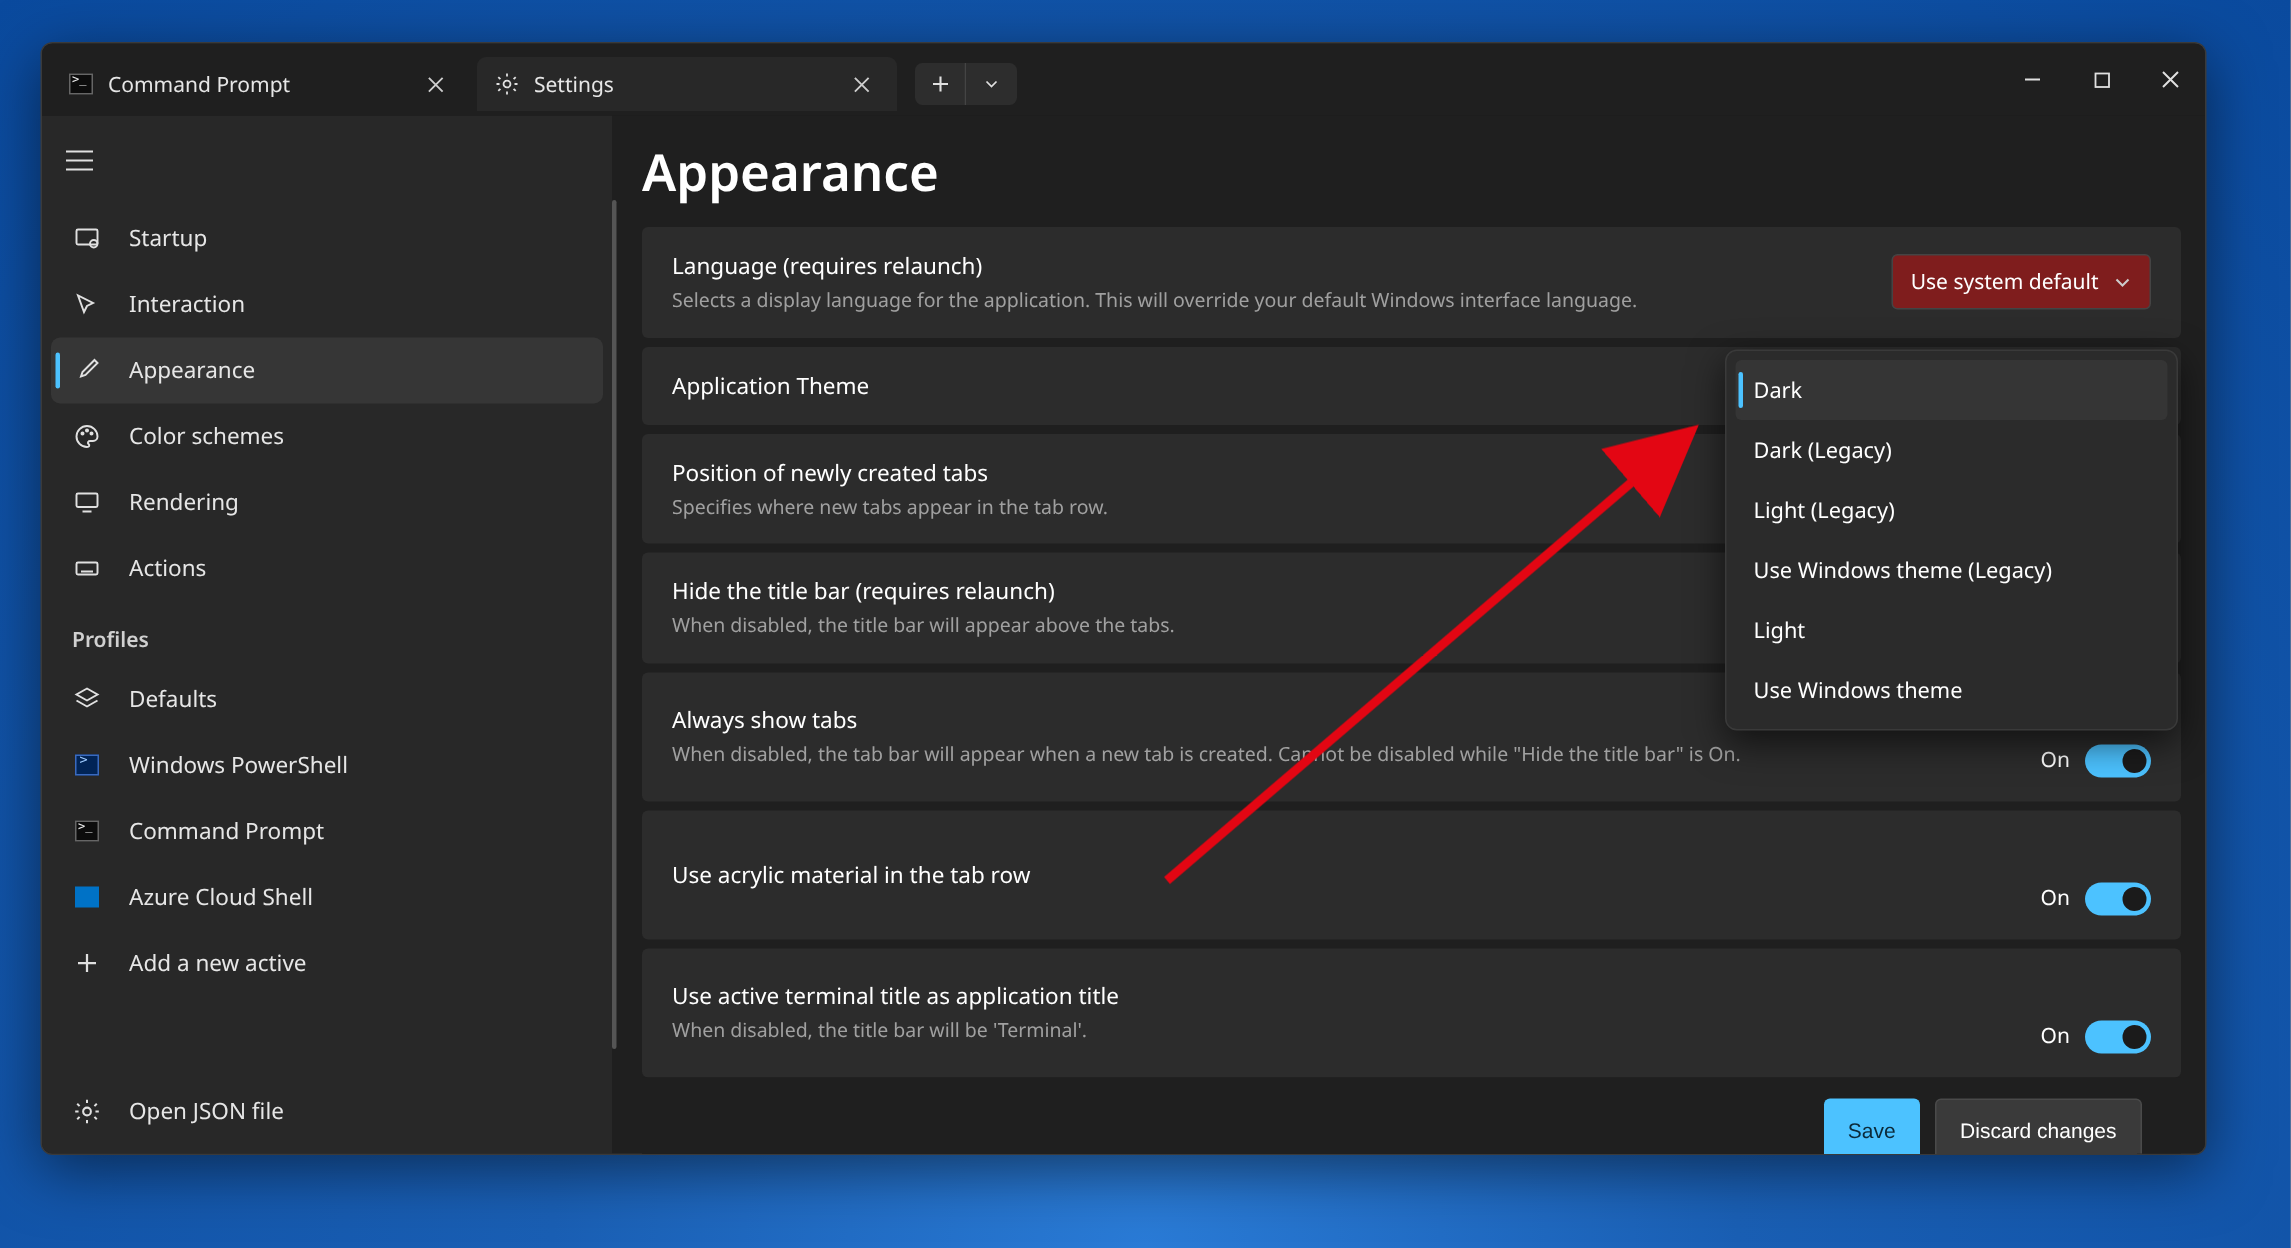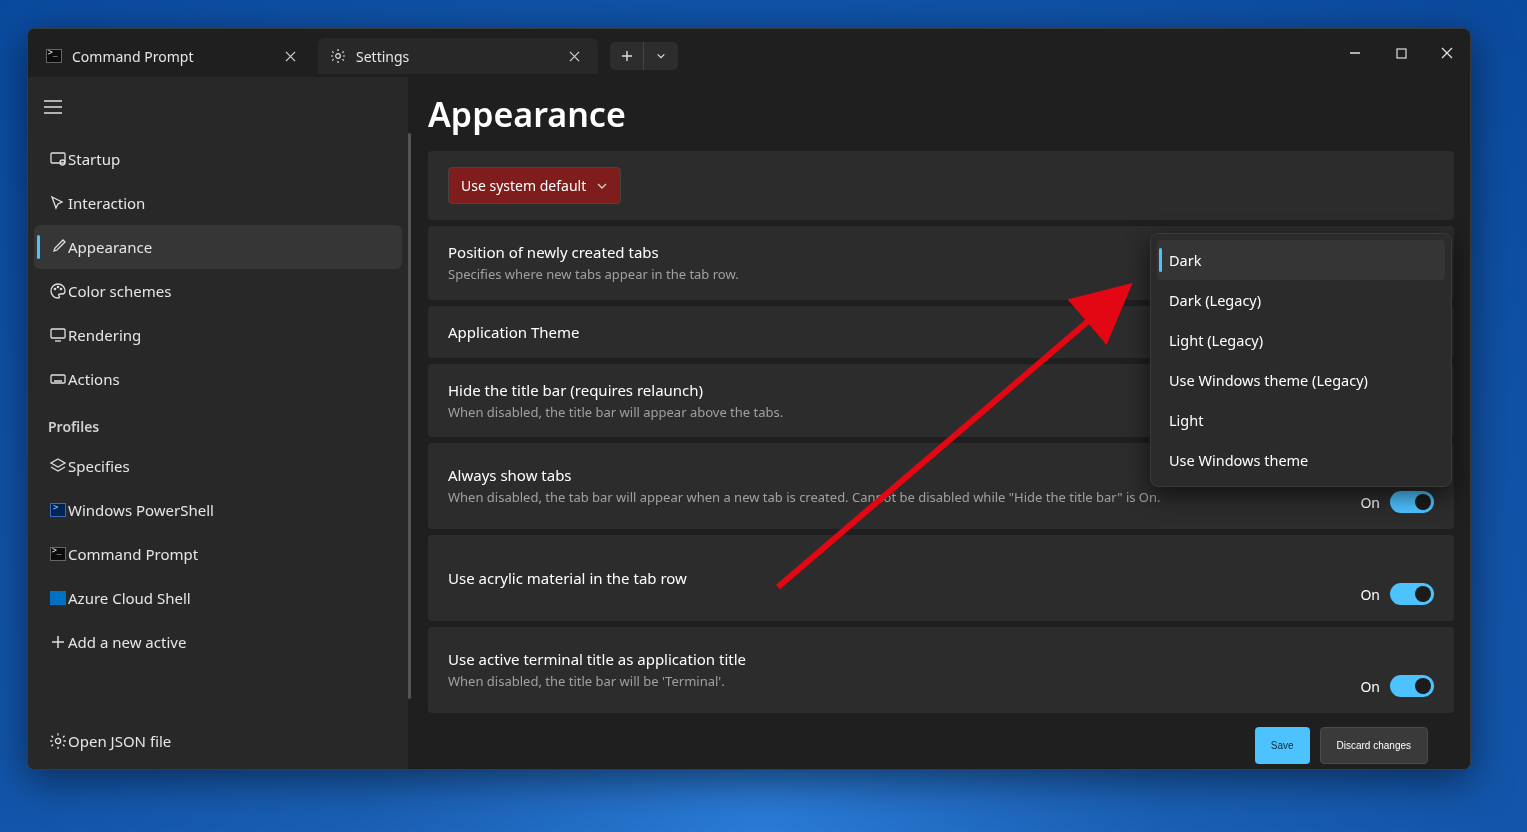--- a/index.html
+++ b/index.html
@@ -44,21 +44,21 @@
   .win-btn { width:46px; height:42px; display:flex; align-items:center; justify-content:center; color:#e0e0e0; cursor:pointer; }
 
   
   .body { flex:1; display:flex; overflow:hidden; }
   .sidebar {
     width: 380px; background:#282828; display:flex; flex-direction:column;
     padding: 10px 6px 6px 6px; overflow-y:auto;
   }
   .hamburger { padding: 10px 8px 18px 10px; color:#e0e0e0; cursor:pointer; }
   .nav-item {
-    display:flex; align-items:center; padding: 12px 14px;
+    display:flex; align-items:center; gap:18px; padding: 12px 14px;
     color:#e6e6e6; font-size:15px; border-radius:6px; cursor:pointer; position:relative;
   }
   .nav-item.selected { background:#363636; }
   .nav-item.selected::before {
     content:""; position:absolute; left:3px; top:10px; bottom:10px; width:3px;
     background:#4cc2ff; border-radius:2px;
   }
   .nav-item .nav-icon { width:20px; height:20px; display:flex; align-items:center; justify-content:center; color:#e0e0e0; }
   .section-title { color:#d0d0d0; font-size:14px; font-weight:600; padding: 16px 14px 8px 14px; }
 
@@ -88,21 +88,21 @@
   }
   .toggle::after {
     content:""; position:absolute; right:3px; top:3px; width:16px; height:16px;
     background:#1b1b1b; border-radius:50%;
   }
   .footer {
     padding: 14px 26px; display:flex; gap:10px; justify-content:flex-end;
     background:#1f1f1f;
   }
   .btn {
-    padding: 12px 16px; border-radius:4px; font-size:10px; cursor:pointer;
+    padding: 12px 16px; border-radius:4px; font-size:14px; cursor:pointer;
   }
   .btn.primary { background:#4cc2ff; color:#0b2a3a; border:none; }
   .btn.secondary { background:#3a3a3a; color:#fff; border:1px solid #4a4a4a; }
 
   
   .dropdown {
     position:absolute; right:18px; top:156px; width:302px;
     background:#2b2b2b; border:1px solid #3a3a3a; border-radius:8px;
     box-shadow:0 8px 24px rgba(0,0,0,.6); padding:6px; z-index:50;
   }
@@ -256,21 +256,21 @@
       </div>
 
       <div class="section-title">Profiles</div>
 
       <div class="nav-item">
         <span class="nav-icon">
             <svg width="18" height="18" viewBox="0 0 18 18" fill="none" stroke="currentColor" stroke-width="1.3">
               <path d="M9 2l7 4-7 4-7-4zM2 10l7 4 7-4"></path>
             </svg>
           </span>
-        <span>Specifies</span>
+        <span>Defaults</span>
       </div>
       <div class="nav-item">
         <span class="nav-icon">
             <span class="ps-square"></span>
           </span>
         <span>Windows PowerShell</span>
       </div>
       <div class="nav-item">
         <span class="nav-icon">
             <span class="cmd-square"></span>
@@ -304,38 +304,42 @@
     </div>
 
     <div class="main">
       <div class="main-scroll">
         <div class="scroller"></div>
         <div class="page-title">Appearance</div>
 
         <div class="settings-list">
 
           <div class="setting-card">
+            <div class="setting-text">
+              <div class="setting-title">Language (requires relaunch)</div>
+              <div class="setting-desc">Selects a display language for the application. This will override your default Windows interface language.</div>
+            </div>
             <div class="combo">
               <span>Use system default</span>
               <svg viewBox="0 0 12 12">
                   <path d="M2 4l4 4 4-4" stroke="#ccc" stroke-width="1.4" fill="none"></path>
                 </svg>
             </div>
           </div>
 
           <div class="setting-card">
             <div class="setting-text">
+              <div class="setting-title">Application Theme</div>
+            </div>
+          </div>
+
+          <div class="setting-card">
+            <div class="setting-text">
               <div class="setting-title">Position of newly created tabs</div>
               <div class="setting-desc">Specifies where new tabs appear in the tab row.</div>
-            </div>
-          </div>
-
-          <div class="setting-card">
-            <div class="setting-text">
-              <div class="setting-title">Application Theme</div>
             </div>
           </div>
 
           <div class="setting-card">
             <div class="setting-text">
               <div class="setting-title">Hide the title bar (requires relaunch)</div>
               <div class="setting-desc">When disabled, the title bar will appear above the tabs.</div>
             </div>
           </div>
 

